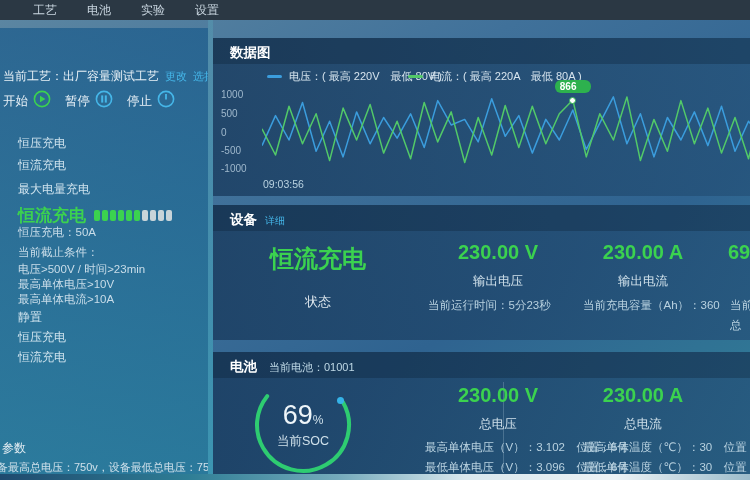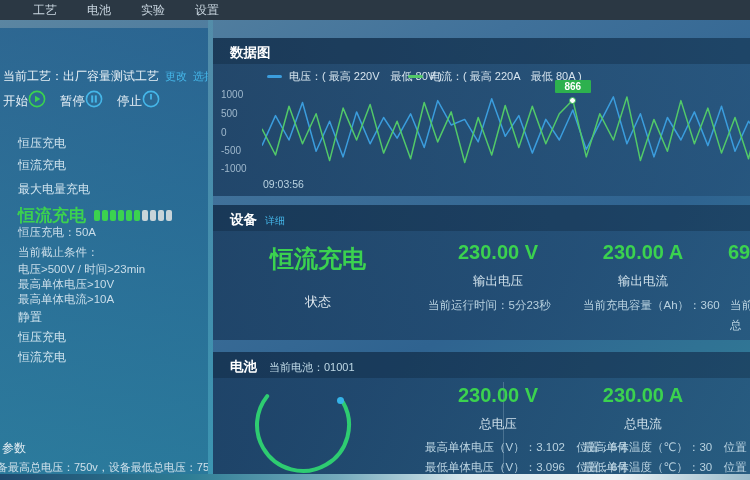--- a/index.html
+++ b/index.html
@@ -12,21 +12,21 @@
   .menubar .mi{font-size:12px;color:#c9d6e0;cursor:pointer;white-space:nowrap;}
   
   .vgap{position:absolute;left:208px;top:20px;width:5px;height:460px;
         background:linear-gradient(180deg,rgba(90,170,190,.35),rgba(70,190,205,.55));}
   
   .sidebar{position:absolute;left:0;top:28px;width:208px;height:452px;overflow:hidden;
            background:linear-gradient(180deg,rgba(28,92,140,.72),rgba(40,130,160,.72));}
   .proc{position:absolute;left:3px;top:40px;font-size:12px;color:#e8f1f7;white-space:nowrap;}
   .proc a{color:#45b6e8;text-decoration:none;margin-left:6px;font-size:11px;}
   .controls{position:absolute;left:3px;top:62px;display:flex;align-items:center;gap:14px;}
-  .ctl{display:flex;align-items:center;cursor:pointer;}
+  .ctl{display:flex;align-items:center;gap:5px;cursor:pointer;}
   .ctl .lbl{font-size:12.5px;color:#eaf2f8;}
   .stepl{position:absolute;left:18px;font-size:12px;color:#cfe3ee;white-space:nowrap;cursor:pointer;}
   .active-step{position:absolute;left:18px;top:176px;display:flex;align-items:center;gap:8px;}
   .active-step .name{font-size:17px;font-weight:bold;color:#3bd24f;}
   .blocks{display:flex;gap:2px;}
   .block{width:6px;height:11px;border-radius:2px;}
   .block.on{background:#3bd24f;}
   .block.off{background:#c8d4d9;}
   .small{position:absolute;left:18px;font-size:11.5px;color:#c9dde9;white-space:nowrap;}
   .params{position:absolute;left:-14px;top:412px;width:240px;}
@@ -44,22 +44,22 @@
   #panel-device{top:205px;height:135px;}
   #panel-battery{top:352px;height:126px;}
   
   .legend{position:absolute;top:31px;left:0;width:100%;height:14px;}
   .leg-item{position:absolute;display:flex;align-items:center;gap:7px;}
   .leg-swatch{width:15px;height:3px;border-radius:2px;}
   .leg-txt{font-size:11px;color:#d6e4ee;white-space:nowrap;}
   .ytick{position:absolute;width:34px;font-size:10px;color:#9fb8cc;}
   .xlab{position:absolute;left:50px;top:140px;font-size:10.5px;color:#b9d2e0;}
   #chart-svg{position:absolute;left:49px;top:57px;}
-  .tooltip{position:absolute;min-width:26px;padding:1px 5px;background:#2db14e;border-radius:1px;
-           text-align:center;font-size:10px;font-weight:bold;color:#fff;}
+  .tooltip{position:absolute;min-width:26px;padding:1px 5px;background:#2db14e;border-radius:6px;
+           font-size:10px;font-weight:bold;color:#fff;}
   .dot{position:absolute;width:5px;height:5px;border-radius:50%;background:#fff;border:1px solid #2db14e;}
   
   .big-green{font-size:20px;font-weight:bold;color:#3bd24f;text-align:center;white-space:nowrap;}
   .m-label{font-size:12.5px;color:#cfe0ea;text-align:center;margin-top:9px;}
   .m-row{font-size:11.5px;color:#b9d2e0;white-space:nowrap;line-height:20px;}
   .status-big{position:absolute;left:20px;top:38px;width:170px;text-align:center;
               font-size:24px;font-weight:bold;color:#3bd24f;}
   .status-lbl{position:absolute;left:20px;top:88px;width:170px;text-align:center;
               font-size:13px;color:#dfe8ee;}
   .divider{position:absolute;left:290px;top:30px;width:1px;height:86px;background:rgba(190,215,230,.25);}
@@ -227,20 +227,24 @@
     <div class="panel" id="panel-battery">
       <div class="panel-head"></div>
       <div class="ptitle2">电池</div>
       <div class="psub">当前电池：01001</div>
 
       <div class="gauge">
         <svg width="110" height="110">
           <circle id="soc-arc" cx="55" cy="55" r="46" fill="none" stroke="#2ecc71" stroke-width="4" stroke-linecap="round" transform="rotate(-30 55 55)" stroke-dasharray="199.42830164988004 289.02652413026095"></circle>
         </svg>
         <div class="gdot"></div>
+        <div class="txt">
+          <div><span class="soc-val">69</span><span class="soc-unit">%</span></div>
+          <div class="soc-lbl">当前SOC</div>
+        </div>
       </div>
       <div class="divider"></div>
 
       <div style="position:absolute;left:205px;top:32px;width:160px">
         <div class="big-green">230.00 V</div>
         <div class="m-label">总电压</div>
       </div>
       <div style="position:absolute;left:212px;top:85px">
         <div class="m-row">最高单体电压（V）：3.102　位置：5号</div>
         <div class="m-row">最低单体电压（V）：3.096　位置：6号</div>

